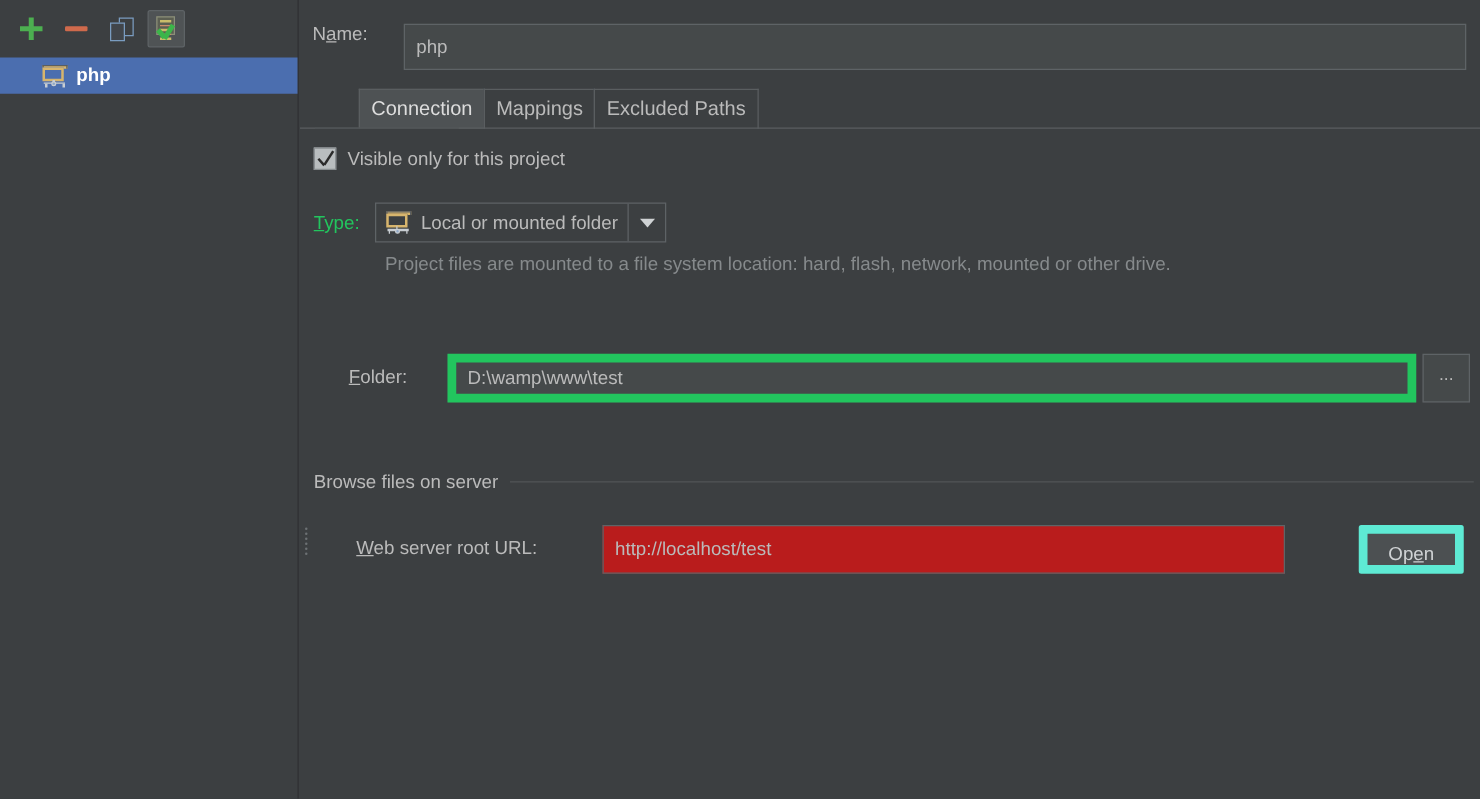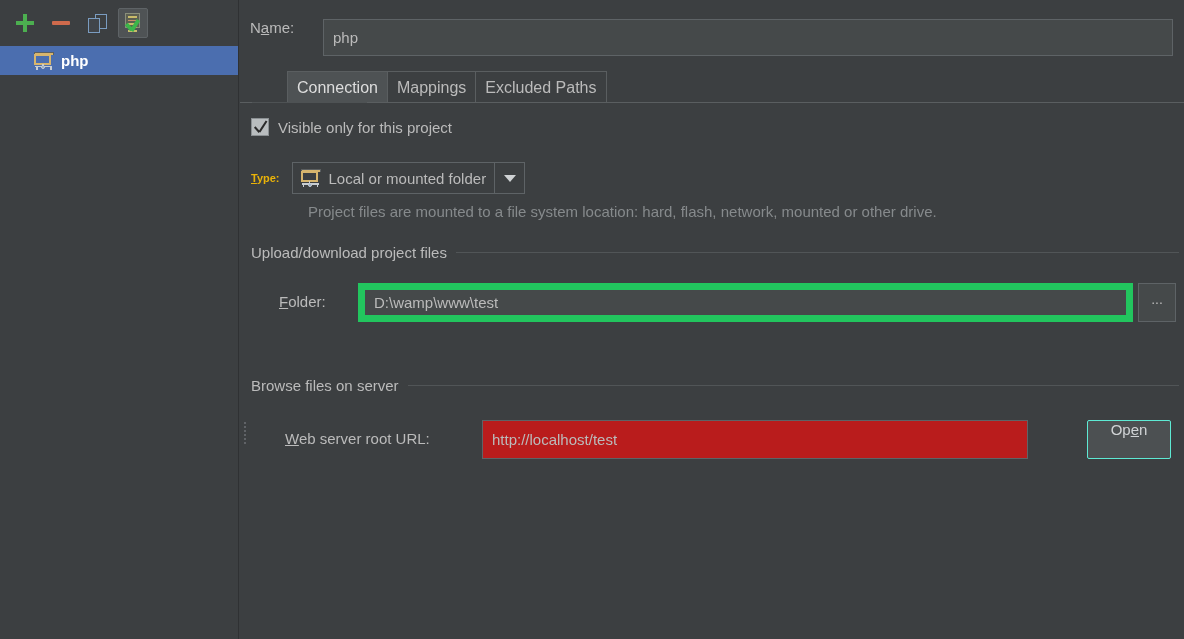--- a/index.html
+++ b/index.html
@@ -204,21 +204,21 @@
   .checkbox::before {
     width: 2.4px; height: 7px; left: 4px; top: 7px; transform: rotate(-42deg);
   }
   .checkbox::after {
     width: 2.4px; height: 13px; left: 10px; top: 1px; transform: rotate(33deg);
   }
   #visible-label { font-size: 15px; color: #bbbbbb; }
 
   
   #type-row { position: absolute; left: 11px; top: 162px; display: flex; align-items: center; }
-  #type-label { font-size: 11px; color: #eab308; margin-right: 12px; font-weight: bold; }
+  #type-label { font-size: 15px; color: #22c55e; margin-right: 12px; }
   #type-combo {
     height: 32px;
     background: #3c3f41;
     border: 1px solid #5e6366;
     display: flex; align-items: center;
     cursor: pointer;
   }
   #type-combo .value {
     display: flex; align-items: center; gap: 8px;
     padding: 0 8px; height: 100%;
@@ -305,24 +305,24 @@
     background: #b91c1c;
     border: 1px solid #5e6366;
     color: #bbbbbb; font-size: 15px; padding: 0 9px;
     font-family: "Liberation Sans", sans-serif;
     outline: none;
   }
   #open-button {
     position: absolute; left: 847px; top: 420px;
     width: 84px; height: 39px;
     background: #4c5052;
-    border: 1px solid #5eead4;
+    border: 7px solid #5eead4;
     border-radius: 2px;
     color: #d0d3d5; font-size: 15px;
-    display: flex; align-items: flex-start; justify-content: center;
+    display: flex; align-items: flex-end; justify-content: center;
     cursor: pointer;
     font-family: "Liberation Sans", sans-serif;
   }
 </style>
 </head>
 <body>
 
 <div id="root">
 
   <div id="left-panel">
@@ -412,24 +412,20 @@
           <span>Local or mounted folder</span>
         </span>
         <span class="arrow-box">
           <span class="caret"></span>
         </span>
       </div>
     </div>
 
     <div id="type-hint">Project files are mounted to a file system location: hard, flash, network, mounted or other drive.</div>
 
-    <div id="sec-upload">
-      <span class="sec-title">Upload/download project files</span>
-      <span class="sec-line"></span>
-    </div>
 
     <div id="folder-label"><span class="mn">F</span>older:</div>
     <input id="folder-field" type="text" value="D:\wamp\www\test" style="">
     <div id="folder-browse">
       <span>...</span>
     </div>
 
     <div id="sec-browse">
       <span class="sec-title">Browse files on server</span>
       <span class="sec-line"></span>

